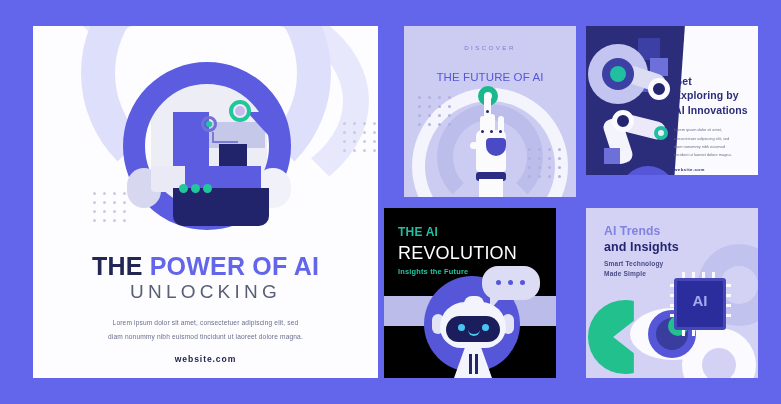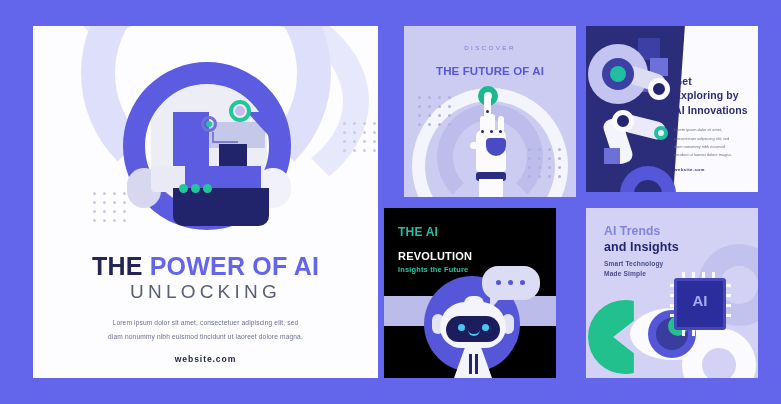--- a/index.html
+++ b/index.html
@@ -108,42 +108,42 @@
   #tm-arcOuter {
     position:absolute; left: 8px; top: 62px; width: 156px; height: 156px;
     border: 13px solid #f4f4fc; border-radius: 50%; border-bottom-color: transparent;
   }
   #tm-arcInner {
     position:absolute; left: 33px; top: 78px; width: 106px; height: 106px;
     border: 16px solid #bdbdeb; border-radius: 50%; border-bottom-color: transparent;
   }
   #tm-title { position:absolute; left:0; top:18px; width:172px; text-align:center; }
   #tm-disc { font-size: 6.2px; letter-spacing: 2.4px; color: #7c7dd6; }
-  #tm-main { font-size: 11.5px; font-weight: 700; color: #5557d8; letter-spacing: .1px; margin-top: 14px; }
+  #tm-main { font-size: 11.5px; font-weight: 400; color: #5557d8; letter-spacing: .1px; margin-top: 20px; }
   #tm-hand { position: absolute; left: 64px; top: 60px; width: 46px; height: 110px; }
   #hand-palm { position:absolute; left: 8px; top: 44px; width: 30px; height: 42px; background:#fbfbfe; border-radius: 6px 6px 4px 4px; }
   .finger { position:absolute; width: 6px; background:#fbfbfe; border-radius: 3px; }
   #f1{ left: 12px; top: 30px; height: 20px;}
   #f2{ left: 21px; top: 28px; height: 22px;}
   #f3{ left: 30px; top: 30px; height: 20px;}
   #idxfinger { position:absolute; left: 16px; top: 8px; width: 7px; height: 42px; background:#fbfbfe; border-radius: 4px; }
   #thumb { position:absolute; left: 2px; top: 56px; width: 12px; height: 7px; background:#fbfbfe; border-radius: 4px; }
   #palm-blob { position:absolute; left: 18px; top: 52px; width: 20px; height: 18px; background:#4a4bc4; border-radius: 4px 4px 10px 10px;}
   #wrist { position:absolute; left: 8px; top: 86px; width: 30px; height: 9px; background:#2b2d82; border-radius:3px;}
   #arm { position:absolute; left: 11px; top: 93px; width: 24px; height: 24px; background:#fbfbfe;}
   #touchring { position:absolute; left: 10px; top: 0px; width: 20px; height: 20px; border: 6px solid #19b98d; border-radius:50%; }
   .knuckle { position:absolute; width:3px; height:3px; background:#23256e; border-radius:50%; }
   #k1{left:18px; top:24px;} #k2{left:13px;top:44px;} #k3{left:22px;top:44px;} #k4{left:31px;top:44px;}
   #tm-dots-l { left: 14px; top: 70px; grid-template-columns: repeat(4, 4px); }
   #tm-dots-r { left: 124px; top: 122px; grid-template-columns: repeat(4, 4px); }
   #card-tm .dotgrid i { background:#b0b1e0; }
 
   
   #card-tr {
-    left: 586px; top: 26px; width: 172px; height: 166px;
+    left: 586px; top: 26px; width: 172px; height: 149px;
     background: #2b2d7a;
   }
   #tr-white {
     position:absolute; right:0; top:0; width: 85px; height: 171px; background:#fbfbff;
     clip-path: polygon(14% 0, 100% 0, 100% 100%, 0 100%);
   }
   #tr-sq1 { position:absolute; left:52px; top:12px; width:22px; height:22px; background:#3c3fa3;}
   #tr-sq2 { position:absolute; left:64px; top:32px; width:18px; height:18px; background:#6d70d8;}
   #tr-sq3 { position:absolute; left:48px; top:50px; width:16px; height:16px; background:#5557d8;}
   #tr-sq4 { position:absolute; left:66px; top:58px; width:12px; height:12px; background:#9fa1e6;}
@@ -164,21 +164,21 @@
   #tr-b { margin-top: 9px; font-size: 3.9px; color:#6c6f8c; line-height: 2.1; }
   #tr-s { margin-top: 8px; font-size: 4.4px; font-weight:700; color:#2b2d7a; letter-spacing:.4px;}
 
   
   #card-bm {
     left: 384px; top: 208px; width: 172px; height: 170px;
     background: #000000;
   }
   #bm-title { position:absolute; left: 14px; top: 17px; }
   #bm-t1 { font-size: 12px; font-weight: 700; color:#20bfa0; letter-spacing:.2px;}
-  #bm-t2 { font-size: 11px; font-weight: 700; color:#ffffff; letter-spacing:.2px; margin-top:11px;}
+  #bm-t2 { font-size: 18px; font-weight: 400; color:#ffffff; letter-spacing:.2px; margin-top:4px;}
   #bm-t3 { font-size: 7.4px; font-weight: 700; color:#22c8a4; letter-spacing:.2px; margin-top:3px;}
   #bm-circle { position:absolute; left: 40px; top: 68px; width: 96px; height: 96px; background:#5557d8; border-radius:50%;}
   #bm-wing { position:absolute; left: -6px; top: 88px; width: 78px; height: 30px; background:#bbbcea; border-radius: 0 18px 18px 0; }
   #bm-wing2{ position:absolute; left: 120px; top: 88px; width: 60px; height: 30px; background:#bbbcea; border-radius: 18px 0 0 18px;}
   #bm-head { position:absolute; left: 56px; top: 94px; width: 66px; height: 46px; background:#f4f4fd; border-radius: 26px 26px 22px 22px;}
   #bm-visor{ position:absolute; left: 62px; top: 108px; width: 54px; height: 26px; background:#1b1d5c; border-radius: 18px 18px 16px 16px;}
   .bm-eye { position:absolute; width: 7px; height: 7px; background:#49c6f0; border-radius:50%; top:116px;}
   #bme1{left:74px;} #bme2{left:98px;}
   #bm-smile { position:absolute; left:84px; top:122px; width:12px; height:6px; border-bottom:2px solid #49c6f0; border-radius:0 0 8px 8px;}
   #bm-ear-l{ position:absolute; left:48px; top:106px; width:12px; height:20px; background:#e3e3f6; border-radius:8px;}

